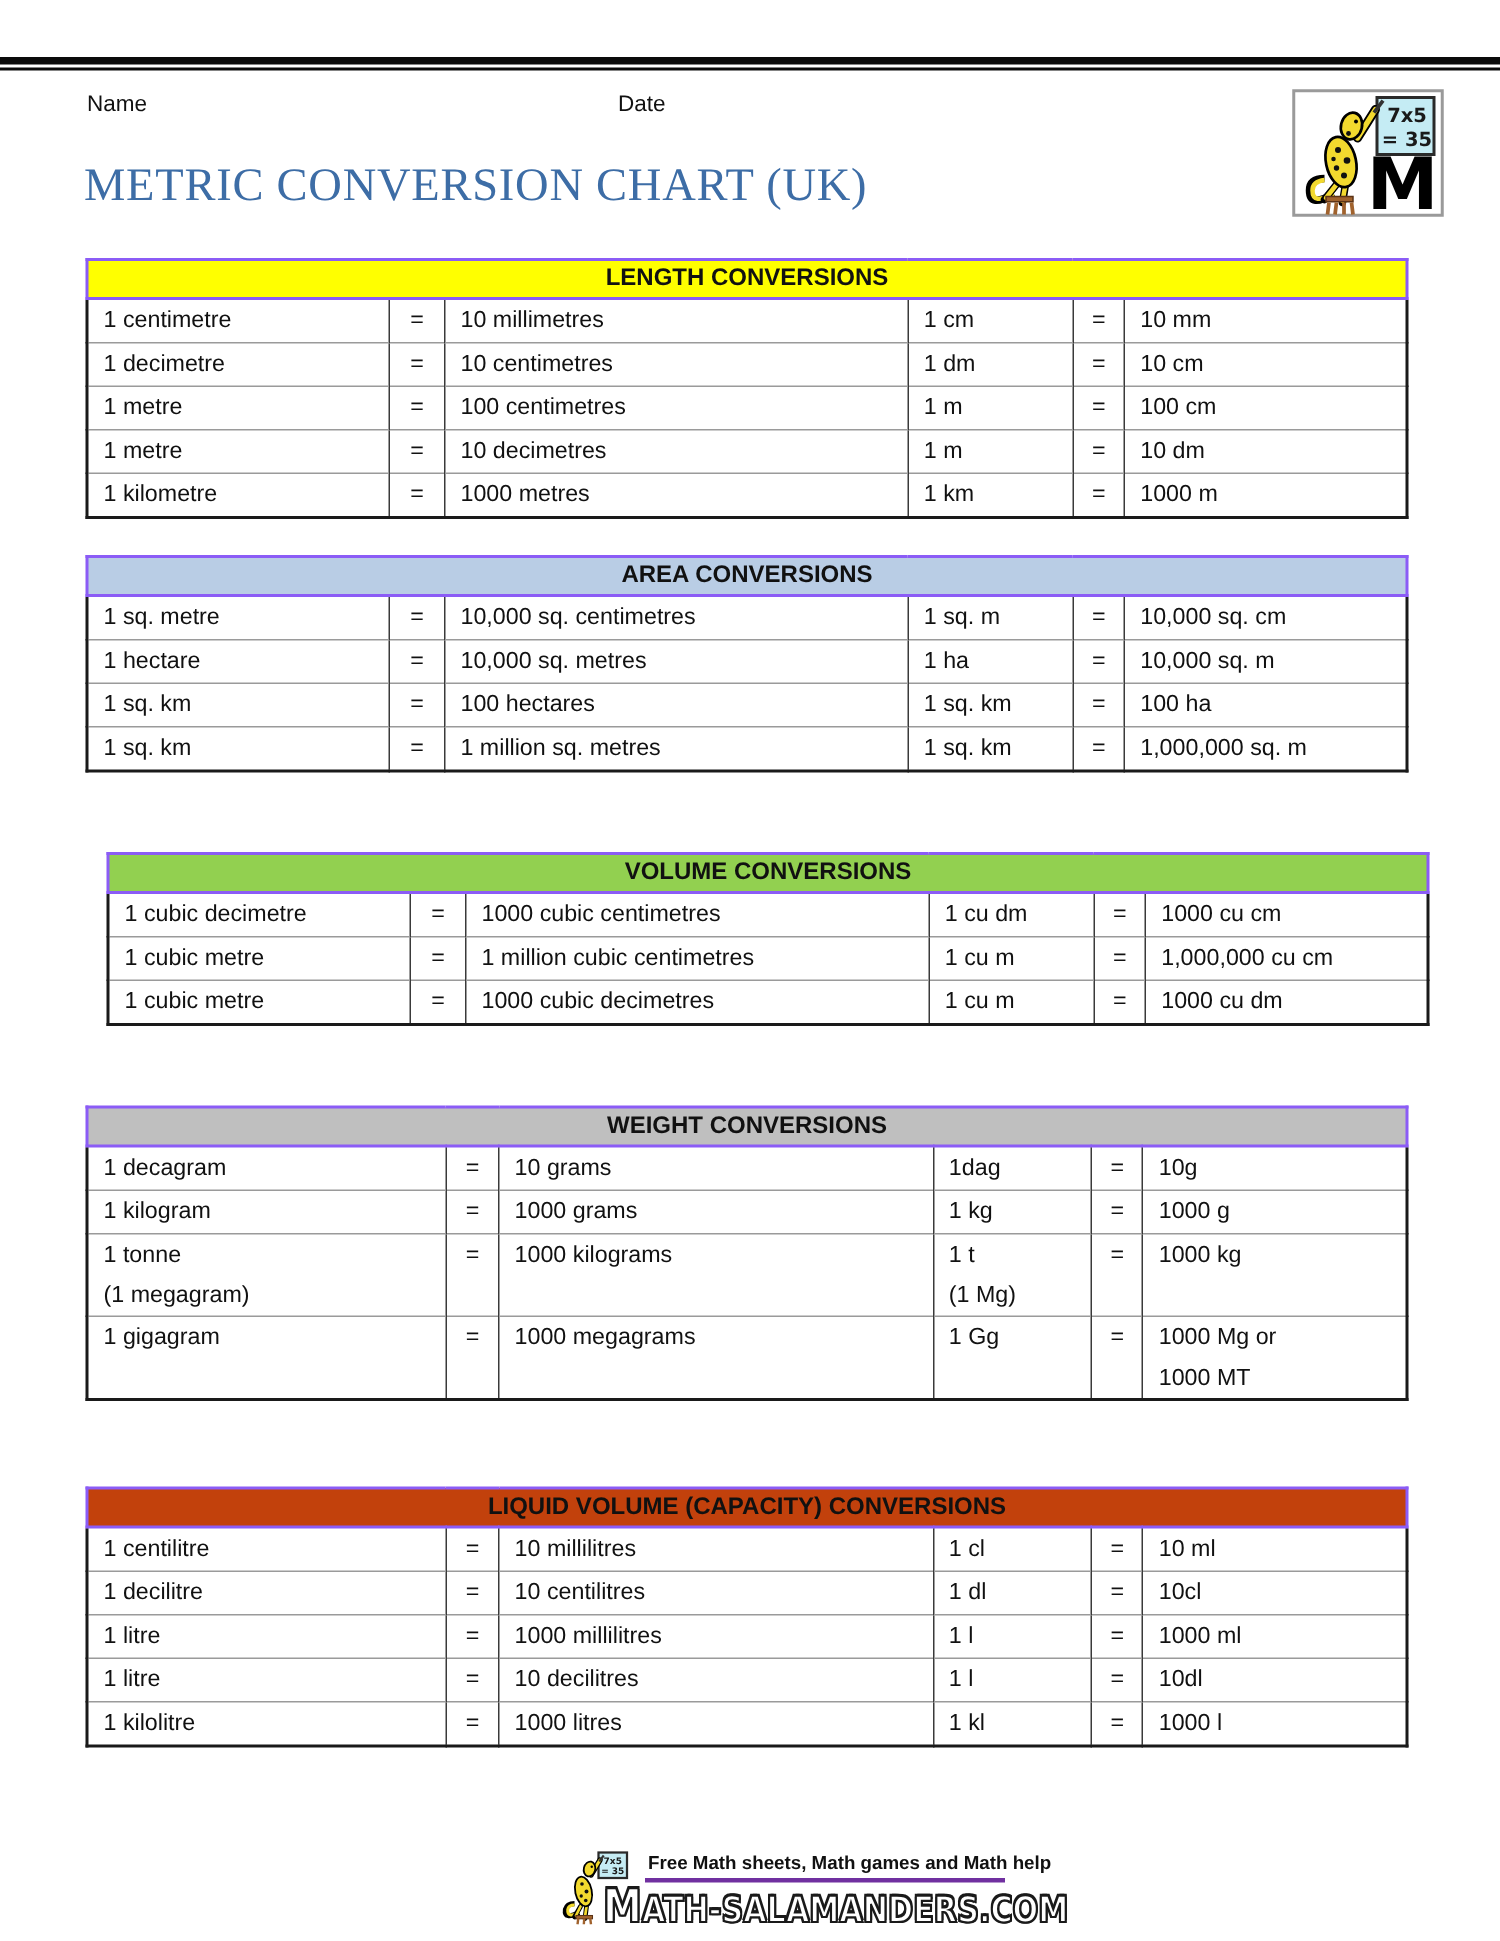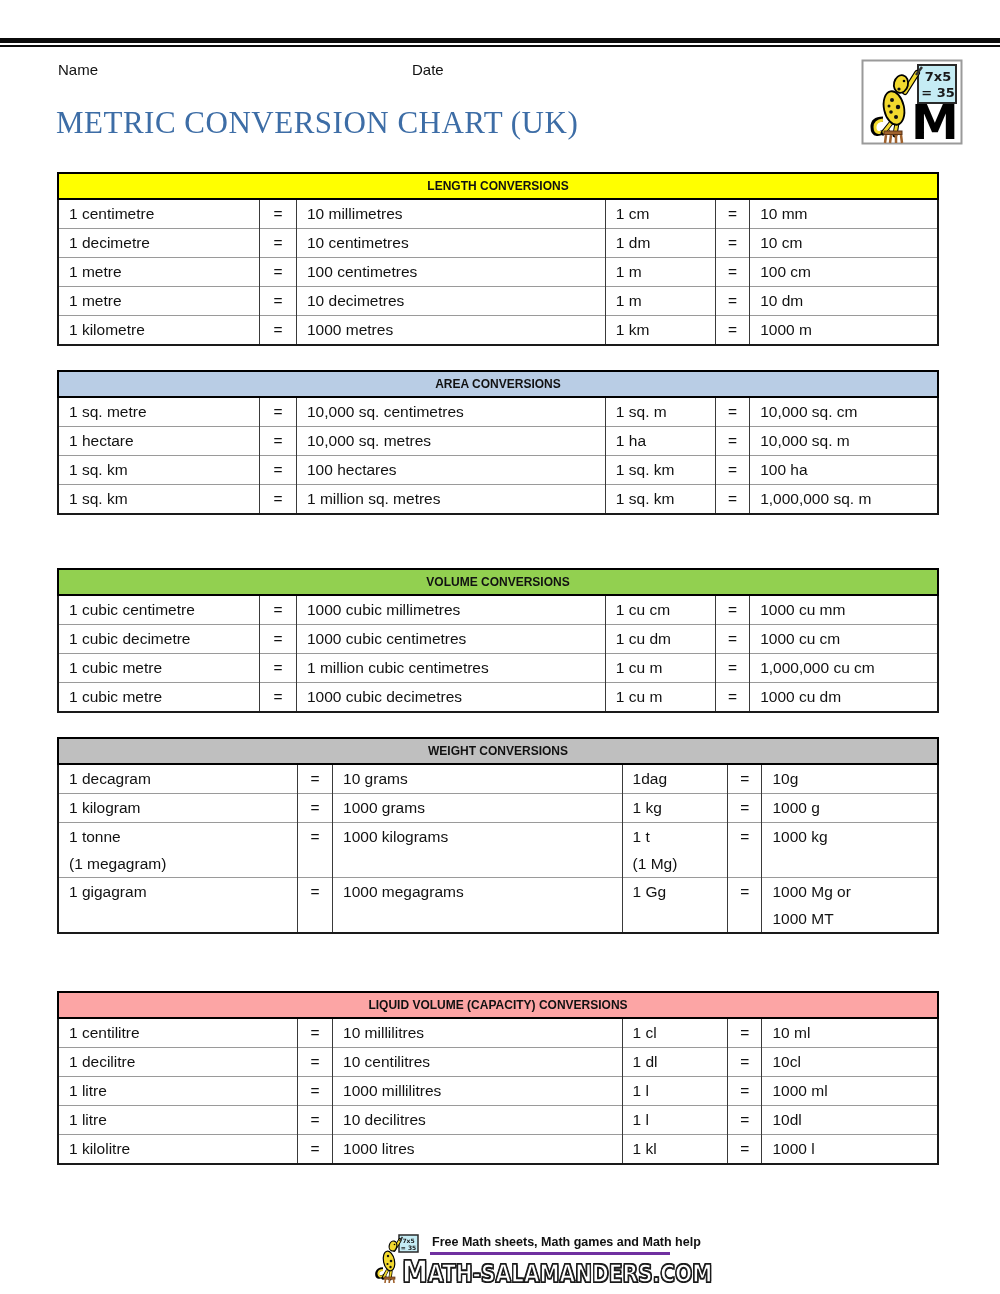--- a/index.html
+++ b/index.html
@@ -24,34 +24,34 @@
   }
 
   
   table.conv {
     position:absolute; left:57px; width:882px;
     border-collapse:collapse; table-layout:fixed;
     font-size:15.5px; color:#111;
     border:2px solid #1a1a1a;
   }
   table.conv th {
-    height:24px; font-size:12px; font-weight:bold; text-align:center;
-    border:2px solid #000000; padding:0;
+    height:24px; font-size:16px; font-weight:bold; text-align:center;
+    border:2px solid #8b5cf6; padding:0;
   }
   table.conv td {
     height:28px; line-height:27px; padding:0 0 0 10px;
     border-left:1px solid #3a3a3a; border-top:1px solid #9a9a9a;
     white-space:pre-line; vertical-align:top; overflow:hidden;
   }
   table.conv td:first-child { border-left:none; }
   table.conv td.eq { text-align:center; padding:0; }
 
   #table-0 { top:172px; }
   #table-1 { top:370px; }
-  #table-2 { top:568px; }
+  #table-2 { top:568px;margin-left:14px; }
   #table-3 { top:737px; }
   #table-4 { top:991px; }
 
   
   .footer-logo { position:absolute; left:374px; top:1233px; width:46px; height:50px; }
   .tagline { position:absolute; left:432px; top:1235px; font-size:12.5px; font-weight:bold; }
   .purple-rule { position:absolute; left:430px; top:1252px; width:240px; height:3px; }
   .wordmark {
     position:absolute; left:402px; top:1253px;
     font-family:"DejaVu Sans", sans-serif; font-size:24px; font-weight:bold;
@@ -217,28 +217,20 @@
       <col style="width: 3.9%;">
       <col style="width: 21.4%;">
     </colgroup>
     <thead>
       <tr>
         <th colspan="6" style="background: rgb(146, 208, 80);">VOLUME CONVERSIONS</th>
       </tr>
     </thead>
     <tbody>
       <tr>
-        <td>1 cubic centimetre</td>
-        <td class="eq">=</td>
-        <td>1000 cubic millimetres</td>
-        <td>1 cu cm</td>
-        <td class="eq">=</td>
-        <td>1000 cu mm</td>
-      </tr>
-      <tr>
         <td>1 cubic decimetre</td>
         <td class="eq">=</td>
         <td>1000 cubic centimetres</td>
         <td>1 cu dm</td>
         <td class="eq">=</td>
         <td>1000 cu cm</td>
       </tr>
       <tr>
         <td>1 cubic metre</td>
         <td class="eq">=</td>
@@ -313,21 +305,21 @@
     <colgroup>
       <col style="width: 27.2%;">
       <col style="width: 4%;">
       <col style="width: 32.9%;">
       <col style="width: 12%;">
       <col style="width: 3.9%;">
       <col style="width: 20%;">
     </colgroup>
     <thead>
       <tr>
-        <th colspan="6" style="background: #fca5a5;">LIQUID VOLUME (CAPACITY) CONVERSIONS</th>
+        <th colspan="6" style="background: #c2410c;">LIQUID VOLUME (CAPACITY) CONVERSIONS</th>
       </tr>
     </thead>
     <tbody>
       <tr>
         <td>1 centilitre</td>
         <td class="eq">=</td>
         <td>10 millilitres</td>
         <td>1 cl</td>
         <td class="eq">=</td>
         <td>10 ml</td>

